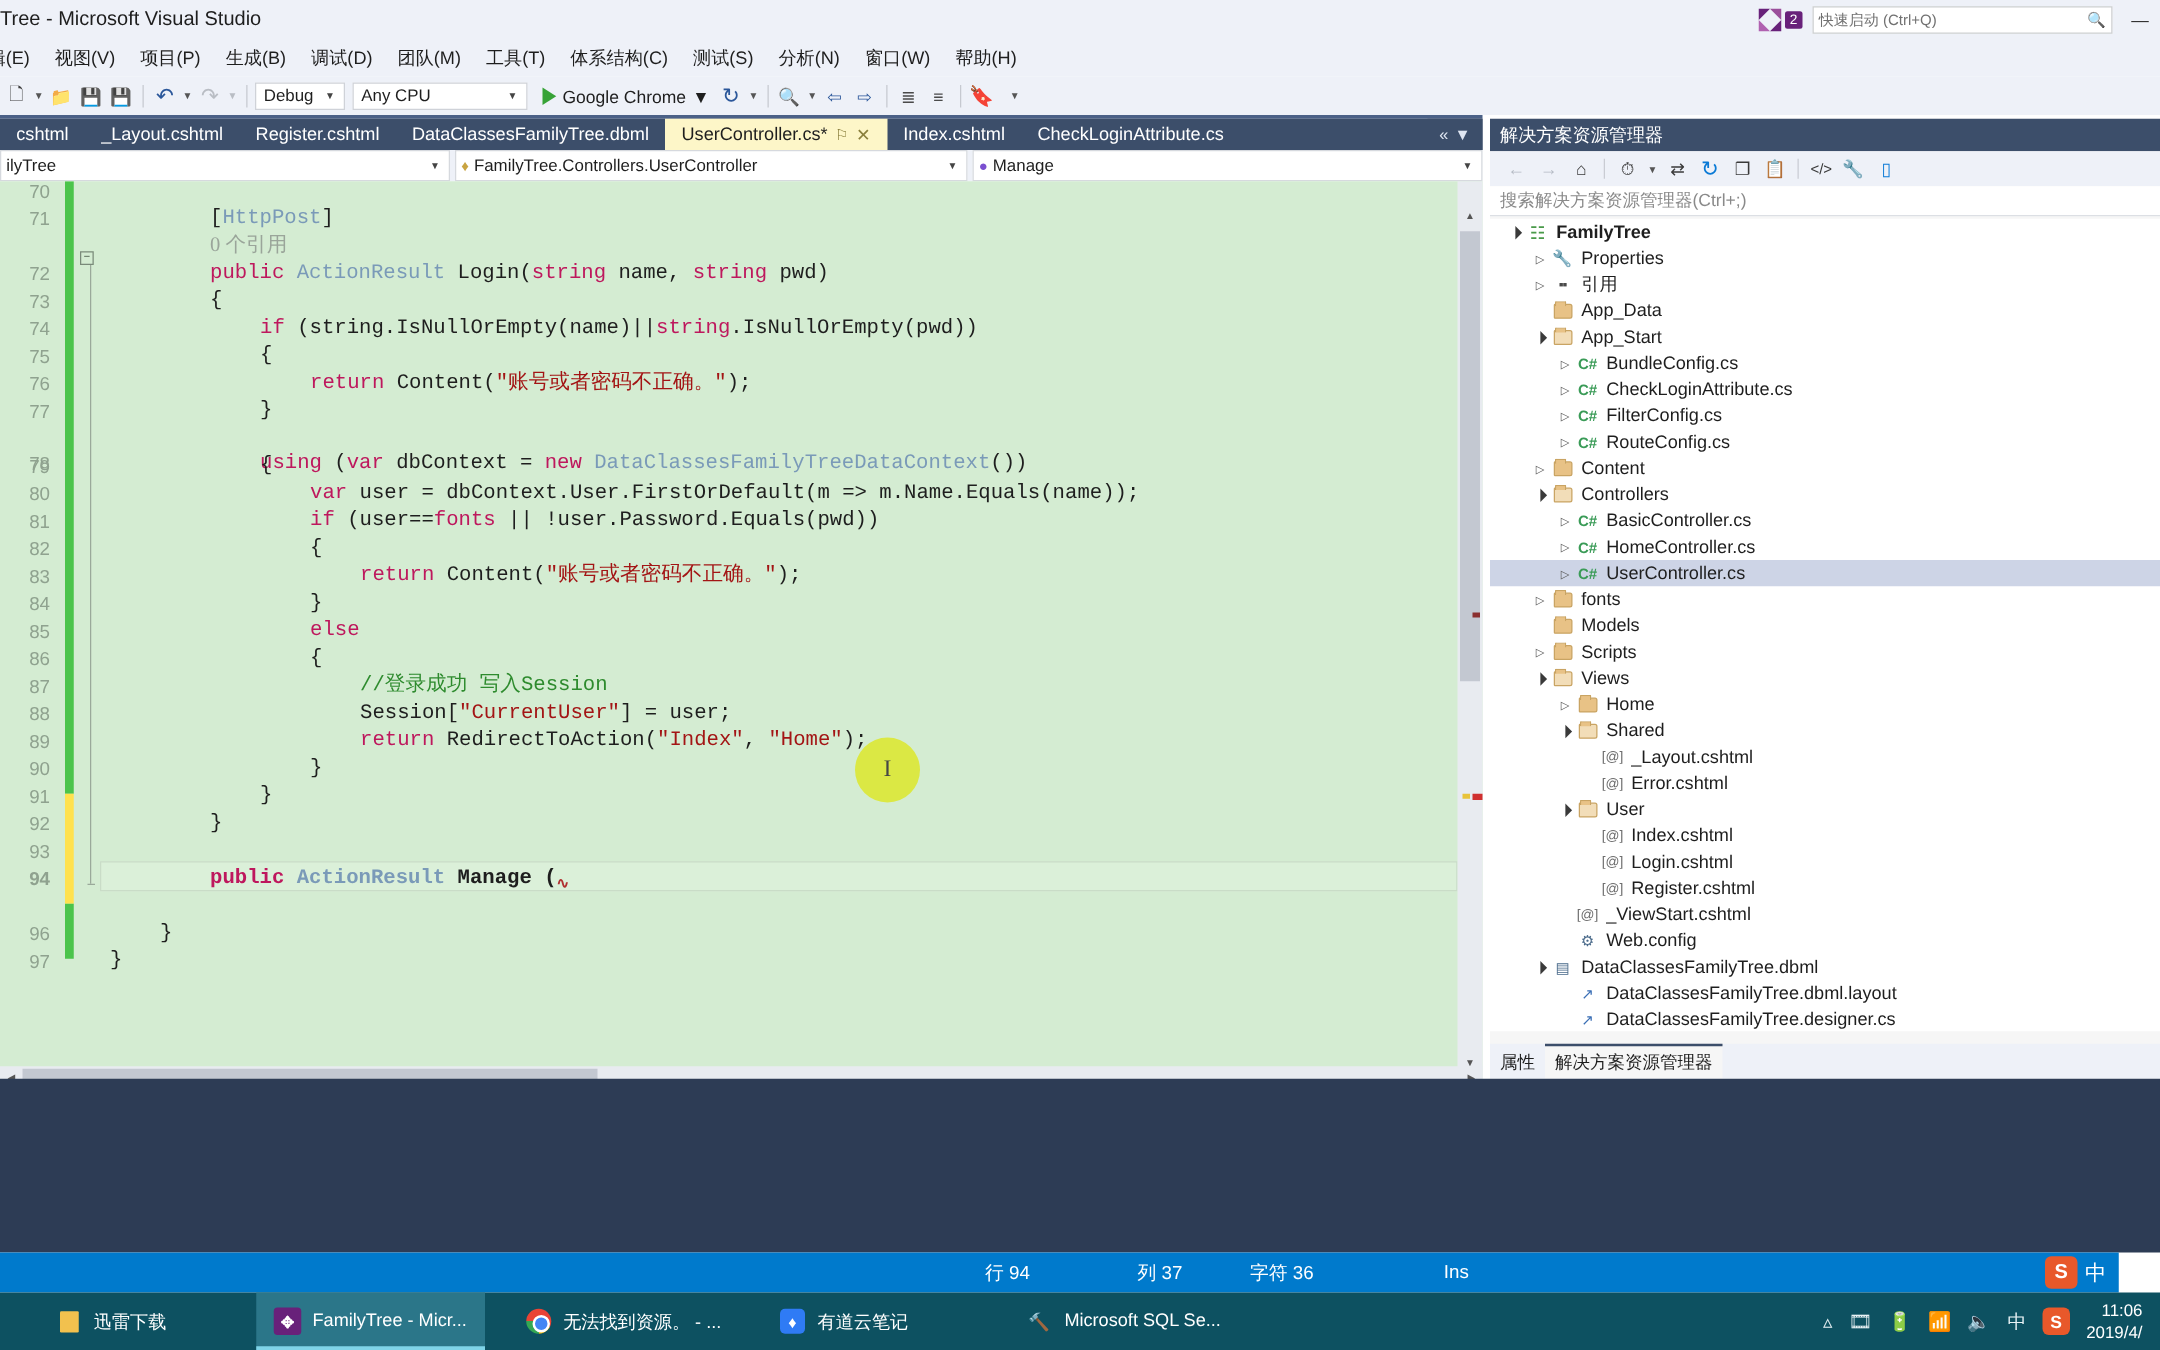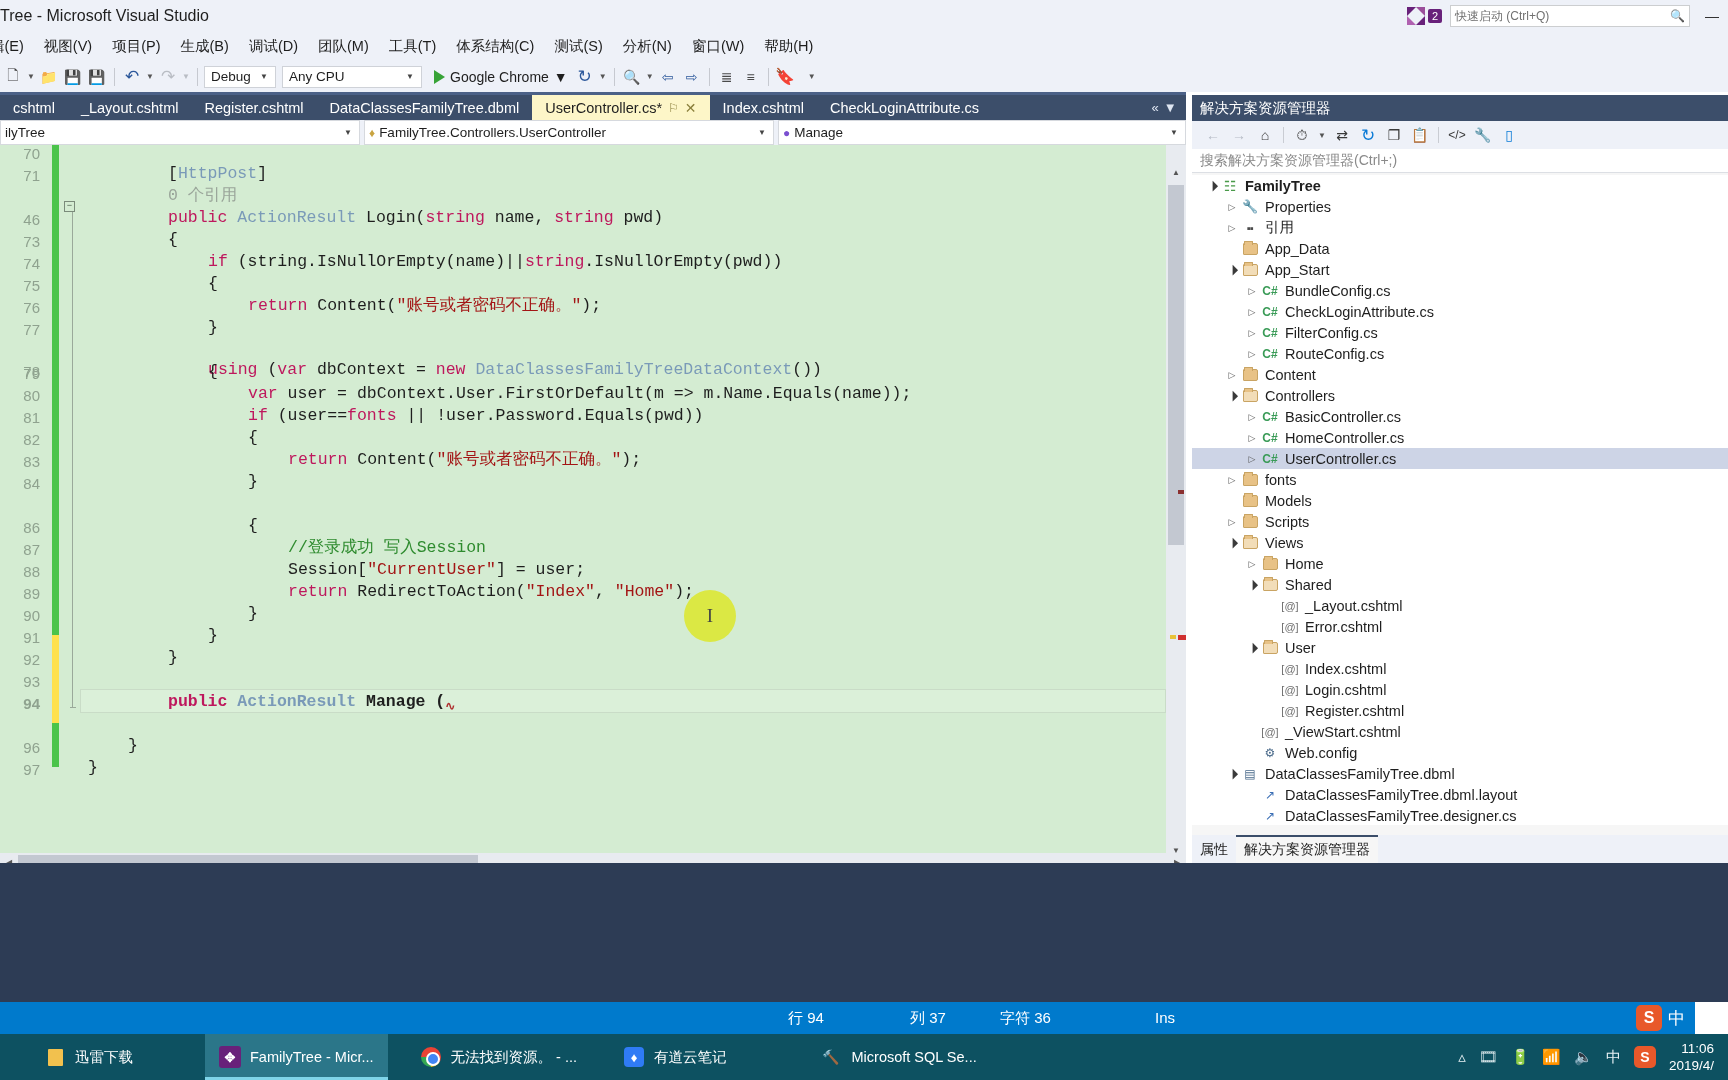--- a/index.html
+++ b/index.html
@@ -161,21 +161,21 @@
   }
   .lnum {
     position:absolute; left:0; width:40px; text-align:right;
     color:#8fa28f; font-family:"Liberation Sans", sans-serif; font-size:15px;
   }
   .ctext { position:absolute; left:88px; color:#1e1e1e; }
   .kw   { color:#be185d; }
   .typ  { color:#7a9ab8; }
   .str  { color:#a31515; }
   .cmt  { color:#2e8b2e; }
-  .gray { color:#9aa59a; }
+  .gray { color:#9aa59a;font-family:Liberation Serif, serif; }
   .curline-box {
     position:absolute; left:80px; width:1086px; height:24px;
     border:1px solid #c9dcc7; background:#dbf0d9;
   }
   .squig {
     position:absolute; color:#b03030; font-size:12px;
   }
   
   .caret-blob {
     position:absolute; width:52px; height:52px; border-radius:50%;
@@ -478,33 +478,34 @@
       <div class="cb-green" style="top:578px; height:44px;"></div>
     </div>
     <div class="fold-col">
       <div class="fold-line" style="top:62px; height:500px;"></div>
       <div class="fold-box" style="top:56px;">−</div>
       <div class="fold-line" style="top:562px; height:10px; width:6px; left:6px; height:1px; background:#9aa99a;"></div>
     </div>
     <div class="code-area" id="codearea">
         <div class="cl" style="top: 18px;"><span class="lnum" style="top: 2px;">71</span><span class="ctext" style="left: 168px;"><span>[</span><span class="typ">HttpPost</span><span>]</span></span></div>
         <div class="cl" style="top: 40px;"><span class="ctext" style="left: 168px;"><span class="gray">0 个引用</span></span></div>
-        <div class="cl" style="top: 62px;"><span class="lnum" style="top: 2px;">46</span><span class="ctext" style="left: 168px;"><span class="kw">public </span><span class="typ">ActionResult </span><span>Login(</span><span class="kw">string </span><span>name, </span><span class="kw">string </span><span>pwd)</span></span></div>
+        <div class="cl" style="top: 62px;"><span class="lnum" style="top: 2px;">72</span><span class="ctext" style="left: 168px;"><span class="kw">public </span><span class="typ">ActionResult </span><span>Login(</span><span class="kw">string </span><span>name, </span><span class="kw">string </span><span>pwd)</span></span></div>
         <div class="cl" style="top: 84px;"><span class="lnum" style="top: 2px;">73</span><span class="ctext" style="left: 168px;"><span>{</span></span></div>
         <div class="cl" style="top: 106px;"><span class="lnum" style="top: 2px;">74</span><span class="ctext" style="left: 208px;"><span class="kw">if </span><span>(string.IsNullOrEmpty(name)||</span><span class="kw">string</span><span>.IsNullOrEmpty(pwd))</span></span></div>
         <div class="cl" style="top: 128px;"><span class="lnum" style="top: 2px;">75</span><span class="ctext" style="left: 208px;"><span>{</span></span></div>
         <div class="cl" style="top: 150px;"><span class="lnum" style="top: 2px;">76</span><span class="ctext" style="left: 248px;"><span class="kw">return </span><span>Content(</span><span class="str">"账号或者密码不正确。"</span><span>);</span></span></div>
         <div class="cl" style="top: 172px;"><span class="lnum" style="top: 2px;">77</span><span class="ctext" style="left: 208px;"><span>}</span></span></div>
         <div class="cl" style="top: 194px; margin-top: 20px;"><span class="lnum" style="top: 2px;">78</span><span class="ctext" style="left: 208px;"><span class="kw">using </span><span>(</span><span class="kw">var </span><span>dbContext = </span><span class="kw">new </span><span class="typ">DataClassesFamilyTreeDataContext</span><span>())</span></span></div>
         <div class="cl" style="top: 216px;"><span class="lnum" style="top: 2px;">79</span><span class="ctext" style="left: 208px;"><span>{</span></span></div>
         <div class="cl" style="top: 238px;"><span class="lnum" style="top: 2px;">80</span><span class="ctext" style="left: 248px;"><span class="kw">var </span><span>user = dbContext.User.FirstOrDefault(m =&gt; m.Name.Equals(name));</span></span></div>
         <div class="cl" style="top: 260px; padding-left: 40px;"><span class="lnum" style="top: 2px;">81</span><span class="ctext" style="left: 248px;"><span class="kw">if </span><span>(user==</span><span class="kw">fonts</span><span> || !user.Password.Equals(pwd))</span></span></div>
         <div class="cl" style="top: 282px;"><span class="lnum" style="top: 2px;">82</span><span class="ctext" style="left: 248px;"><span>{</span></span></div>
         <div class="cl" style="top: 304px;"><span class="lnum" style="top: 2px;">83</span><span class="ctext" style="left: 288px;"><span class="kw">return </span><span>Content(</span><span class="str">"账号或者密码不正确。"</span><span>);</span></span></div>
         <div class="cl" style="top: 326px;"><span class="lnum" style="top: 2px;">84</span><span class="ctext" style="left: 248px;"><span>}</span></span></div>
+        <div class="cl" style="top: 348px;"><span class="lnum" style="top: 2px;">85</span><span class="ctext" style="left: 248px;"><span class="kw">else</span></span></div>
         <div class="cl" style="top: 370px;"><span class="lnum" style="top: 2px;">86</span><span class="ctext" style="left: 248px;"><span>{</span></span></div>
         <div class="cl" style="top: 392px;"><span class="lnum" style="top: 2px;">87</span><span class="ctext" style="left: 288px;"><span class="cmt">//登录成功 写入Session</span></span></div>
         <div class="cl" style="top: 414px;"><span class="lnum" style="top: 2px;">88</span><span class="ctext" style="left: 288px;"><span>Session[</span><span class="str">"CurrentUser"</span><span>] = user;</span></span></div>
         <div class="cl" style="top: 436px;"><span class="lnum" style="top: 2px;">89</span><span class="ctext" style="left: 288px;"><span class="kw">return </span><span>RedirectToAction(</span><span class="str">"Index"</span><span>, </span><span class="str">"Home"</span><span>);</span></span></div>
         <div class="cl" style="top: 458px;"><span class="lnum" style="top: 2px;">90</span><span class="ctext" style="left: 248px;"><span>}</span></span></div>
         <div class="cl" style="top: 480px;"><span class="lnum" style="top: 2px;">91</span><span class="ctext" style="left: 208px;"><span>}</span></span></div>
         <div class="cl" style="top: 502px;"><span class="lnum" style="top: 2px;">92</span><span class="ctext" style="left: 168px;"><span>}</span></span></div>
         <div class="cl" style="top: 524px;"><span class="lnum" style="top: 2px;">93</span><span class="ctext" style="left: 168px;"></span></div>
         <div class="curline-box" style="top: 544px;"></div>
         <div class="cl" style="top: 546px; font-weight: bold;"><span class="lnum" style="top: 2px;">94</span><span class="ctext" style="left: 168px;"><span class="kw">public </span><span class="typ">ActionResult </span><span>Manage (</span><span class="squig" style="left: 0px; position: relative; top: 4px;">∿</span></span></div>

